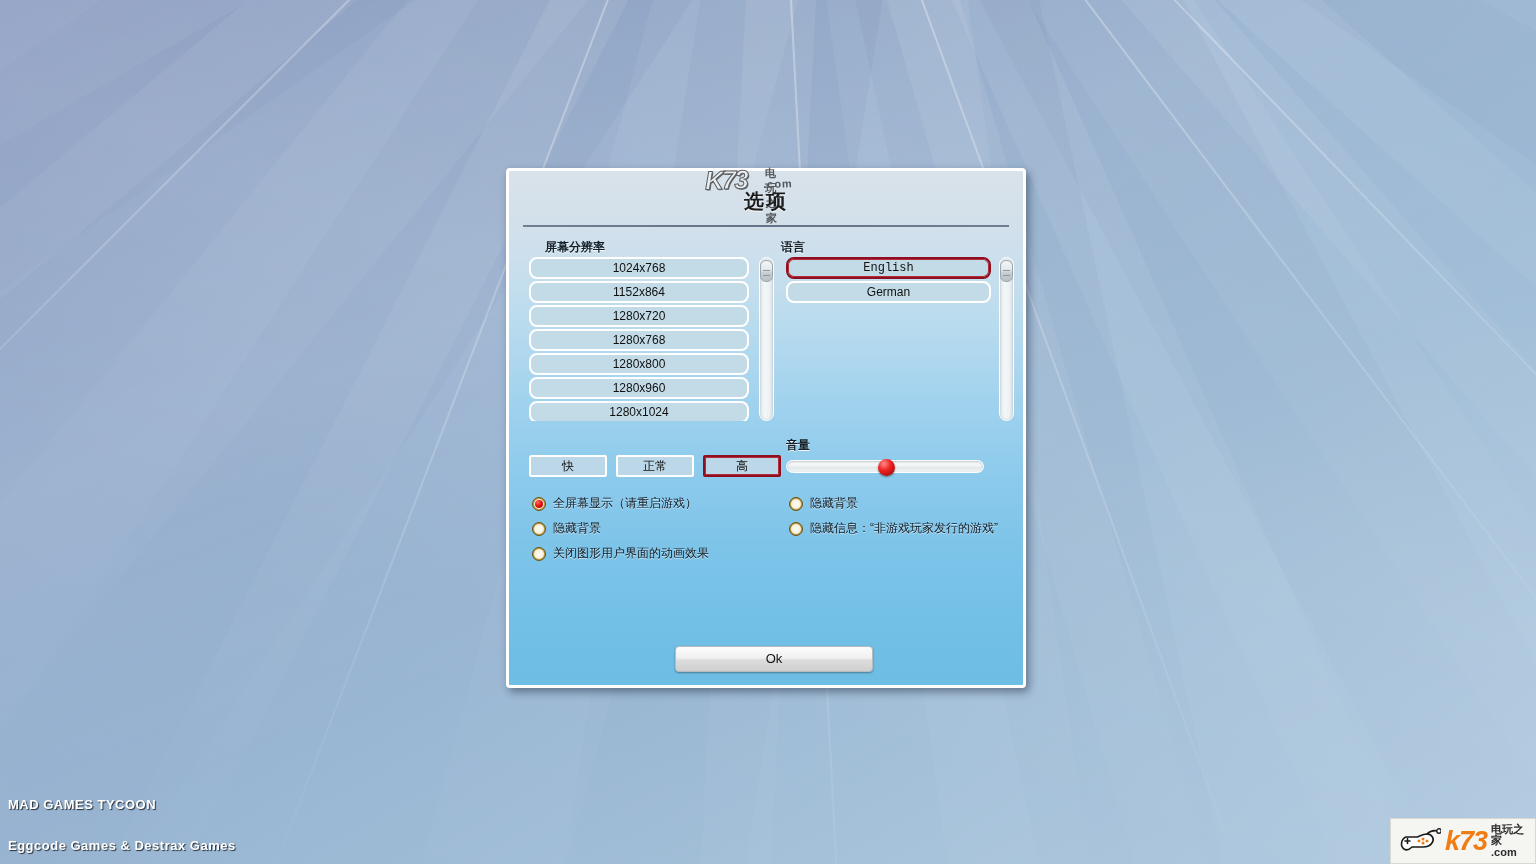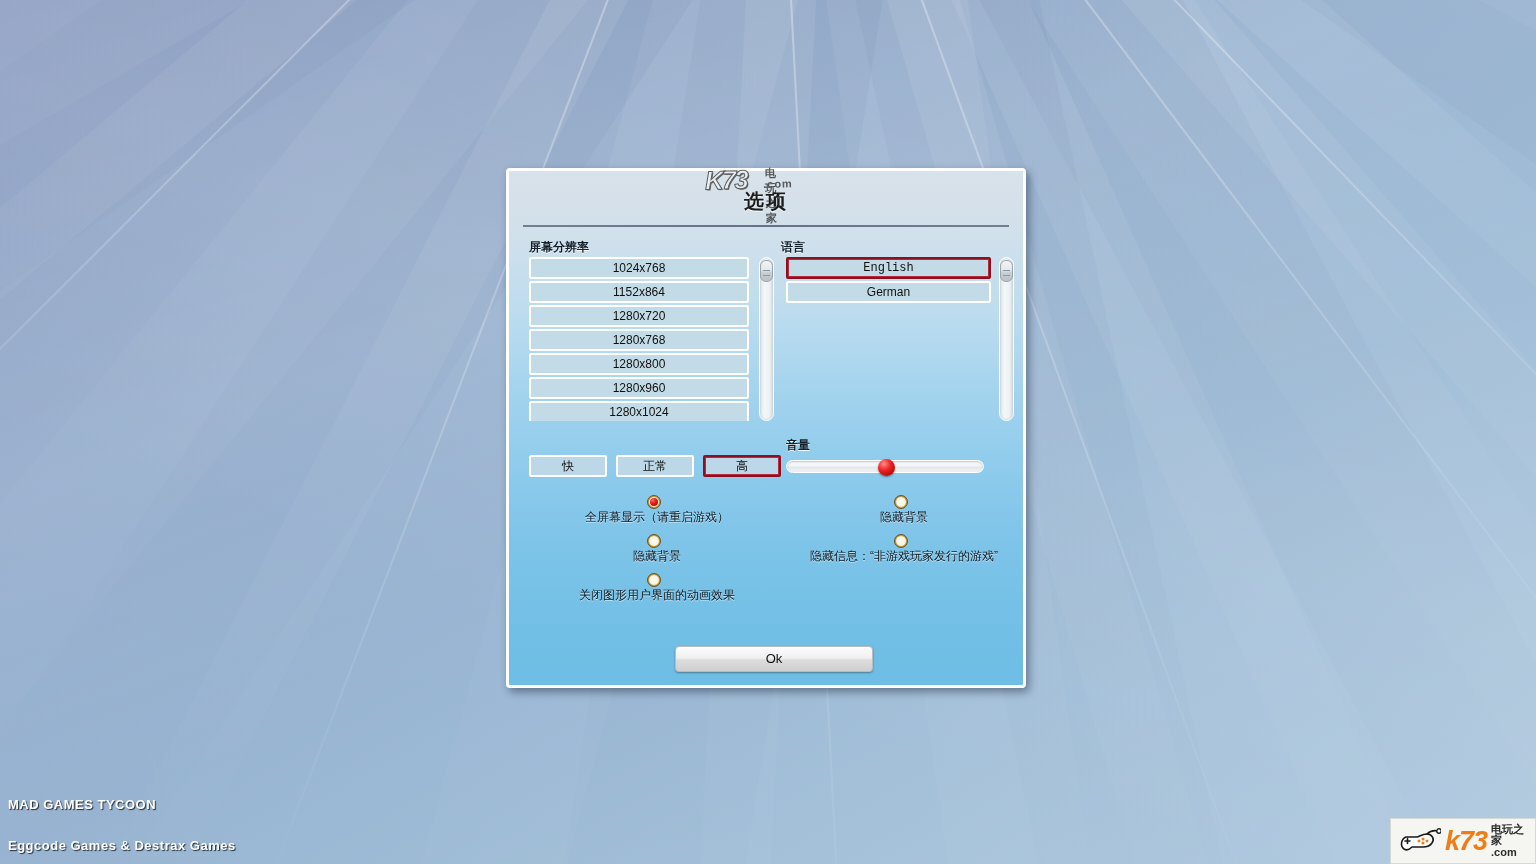--- a/index.html
+++ b/index.html
@@ -63,21 +63,21 @@
     font-weight:bold;
     color:#12202c;
     text-shadow:0 1px 0 rgba(255,255,255,0.85);
   }
 
   
   .listbox { position:absolute; }
   .list-item {
     background:#c3dbe6;
     border:2px solid #ffffff;
-    border-radius:2px;
+    border-radius:8px;
     height:22px;
     line-height:18px;
     text-align:center;
     font-size:12px;
     color:#101010;
     margin-bottom:2px;
     cursor:pointer;
   }
   .list-item.selected {
     border-color:#8e1020;
@@ -148,21 +148,20 @@
     box-shadow:0 1px 2px rgba(0,0,0,0.45);
     cursor:pointer;
   }
 
   
   .radio-row {
     display:flex;
     align-items:center;
     margin-bottom:8px;
     cursor:pointer;
-    flex-direction:column;
   }
   .radio {
     width:14px; height:14px;
     border-radius:50%;
     background:radial-gradient(circle at 50% 50%, #fdfaf0 0%, #f7f2e2 52%, #c9a94e 62%, #8a6d21 88%, #6b5318 100%);
     border:1px solid #6b5318;
     margin-right:7px;
     flex:none;
     position:relative;
   }
@@ -296,21 +295,21 @@
     <i class="wide2" style="transform: rotate(60deg);"></i>
     <i style="transform: rotate(64deg);"></i>
     <i class="wide" style="transform: rotate(68deg);"></i>
   </div>
 
 <div class="dialog">
 
   <div class="dialog-title">选项</div>
   <div class="title-rule"></div>
 
-  <div class="section-label" style="position:absolute;left:20px;top:68px;">屏幕分辨率</div>
+  <div class="section-label" style="position:absolute;left:36px;top:68px;">屏幕分辨率</div>
 
   <div class="listbox list-clip" id="resolution-list" style="left:20px;top:86px;width:220px;height:164px;">
       <div class="list-item">1024x768</div>
       <div class="list-item">1152x864</div>
       <div class="list-item">1280x720</div>
       <div class="list-item">1280x768</div>
       <div class="list-item">1280x800</div>
       <div class="list-item">1280x960</div>
       <div class="list-item">1280x1024</div>
     </div>

